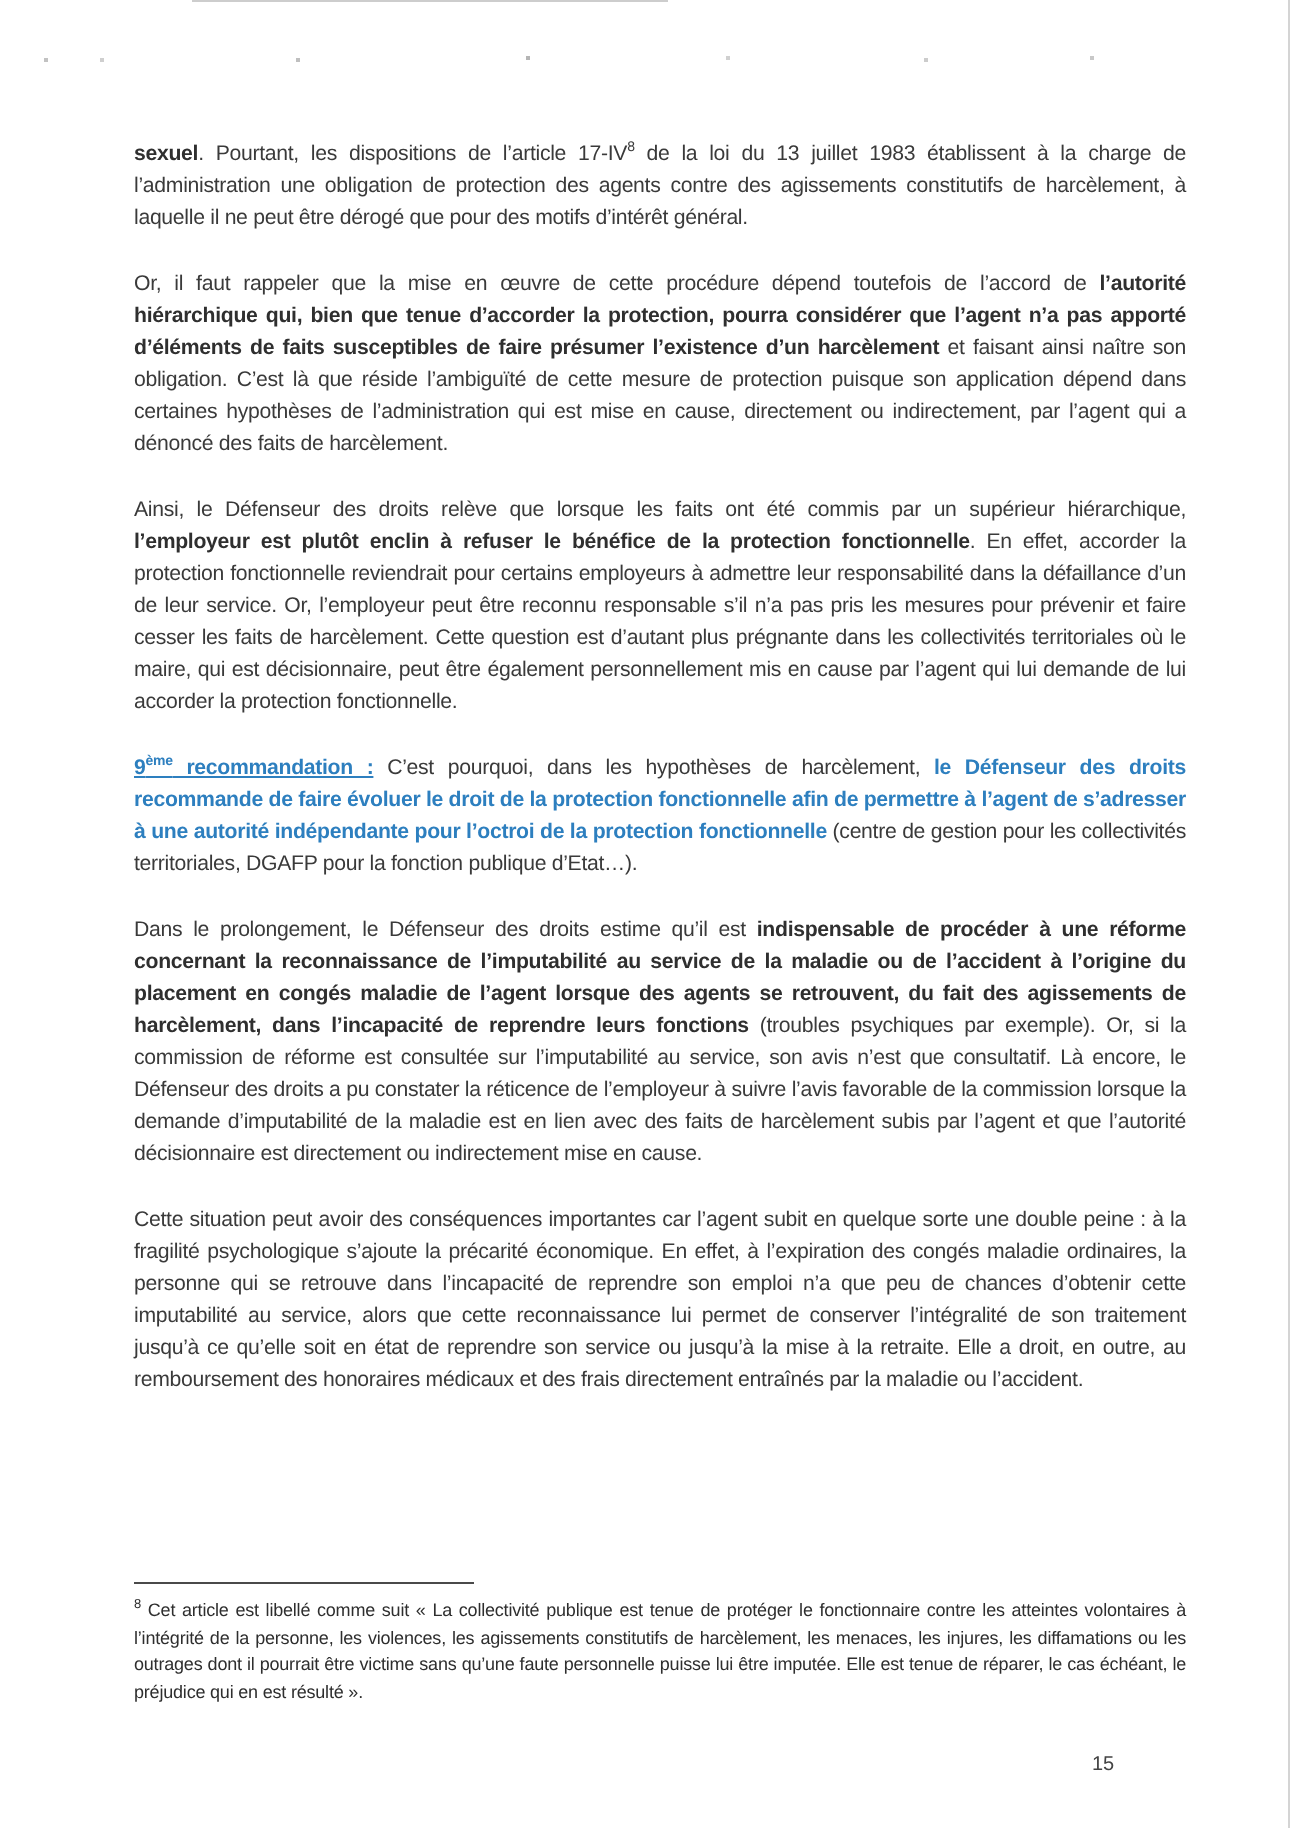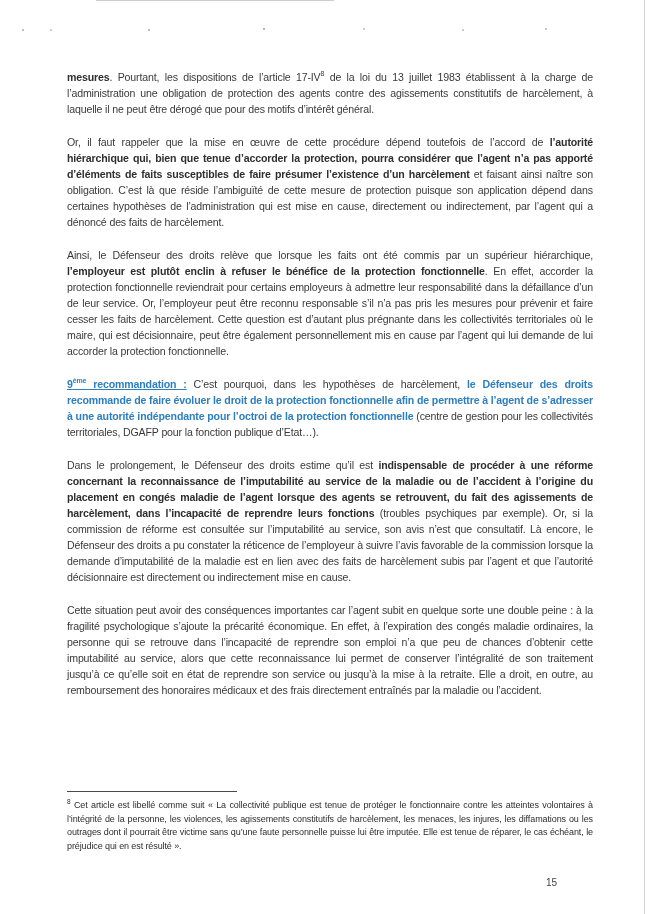--- a/index.html
+++ b/index.html
@@ -32,21 +32,21 @@
 <body>
 
 <div class="page">
 
   <div class="top-scan-line"></div>
   <div class="specks"></div>
   <div class="edge-right"></div>
 
   <div class="content">
 
-    <p class="para"><span class="b">mesures</span><span>. Pourtant, les dispositions de l’article 17-IV</span><sup class="ss">8</sup><span> de la loi du 13 juillet 1983 établissent à la charge de l’administration une obligation de protection des agents contre des agissements constitutifs de harcèlement, à laquelle il ne peut être dérogé que pour des motifs d’intérêt général.</span></p>
+    <p class="para"><span class="b">sexuel</span><span>. Pourtant, les dispositions de l’article 17-IV</span><sup class="ss">8</sup><span> de la loi du 13 juillet 1983 établissent à la charge de l’administration une obligation de protection des agents contre des agissements constitutifs de harcèlement, à laquelle il ne peut être dérogé que pour des motifs d’intérêt général.</span></p>
 
     <p class="para"><span>Or, il faut rappeler que la mise en œuvre de cette procédure dépend toutefois de l’accord de </span><span class="b">l’autorité hiérarchique qui, bien que tenue d’accorder la protection, pourra considérer que l’agent n’a pas apporté d’éléments de faits susceptibles de faire présumer l’existence d’un harcèlement</span><span> et faisant ainsi naître son obligation. C’est là que réside l’ambiguïté de cette mesure de protection puisque son application dépend dans certaines hypothèses de l’administration qui est mise en cause, directement ou indirectement, par l’agent qui a dénoncé des faits de harcèlement.</span></p>
 
     <p class="para"><span>Ainsi, le Défenseur des droits relève que lorsque les faits ont été commis par un supérieur hiérarchique, </span><span class="b">l’employeur est plutôt enclin à refuser le bénéfice de la protection fonctionnelle</span><span>. En effet, accorder la protection fonctionnelle reviendrait pour certains employeurs à admettre leur responsabilité dans la défaillance d’un de leur service. Or, l’employeur peut être reconnu responsable s’il n’a pas pris les mesures pour prévenir et faire cesser les faits de harcèlement. Cette question est d’autant plus prégnante dans les collectivités territoriales où le maire, qui est décisionnaire, peut être également personnellement mis en cause par l’agent qui lui demande de lui accorder la protection fonctionnelle.</span></p>
 
     <p class="para teal"><span class="b u"><span>9</span><sup class="ss">ème</sup><span> recommandation :</span></span><span> C’est pourquoi, dans les hypothèses de harcèlement, </span><span class="b">le Défenseur des droits recommande de faire évoluer le droit de la protection fonctionnelle afin de permettre à l’agent de s’adresser à une autorité indépendante pour l’octroi de la protection fonctionnelle</span><span> (centre de gestion pour les collectivités territoriales, DGAFP pour la fonction publique d’Etat…).</span></p>
 
     <p class="para"><span>Dans le prolongement, le Défenseur des droits estime qu’il est </span><span class="b">indispensable de procéder à une réforme concernant la reconnaissance de l’imputabilité au service de la maladie ou de l’accident à l’origine du placement en congés maladie de l’agent lorsque des agents se retrouvent, du fait des agissements de harcèlement, dans l’incapacité de reprendre leurs fonctions</span><span> (troubles psychiques par exemple). Or, si la commission de réforme est consultée sur l’imputabilité au service, son avis n’est que consultatif. Là encore, le Défenseur des droits a pu constater la réticence de l’employeur à suivre l’avis favorable de la commission lorsque la demande d’imputabilité de la maladie est en lien avec des faits de harcèlement subis par l’agent et que l’autorité décisionnaire est directement ou indirectement mise en cause.</span></p>
 
     <p class="para"><span>Cette situation peut avoir des conséquences importantes car l’agent subit en quelque sorte une double peine : à la fragilité psychologique s’ajoute la précarité économique. En effet, à l’expiration des congés maladie ordinaires, la personne qui se retrouve dans l’incapacité de reprendre son emploi n’a que peu de chances d’obtenir cette imputabilité au service, alors que cette reconnaissance lui permet de conserver l’intégralité de son traitement jusqu’à ce qu’elle soit en état de reprendre son service ou jusqu’à la mise à la retraite. Elle a droit, en outre, au remboursement des honoraires médicaux et des frais directement entraînés par la maladie ou l’accident.</span></p>

